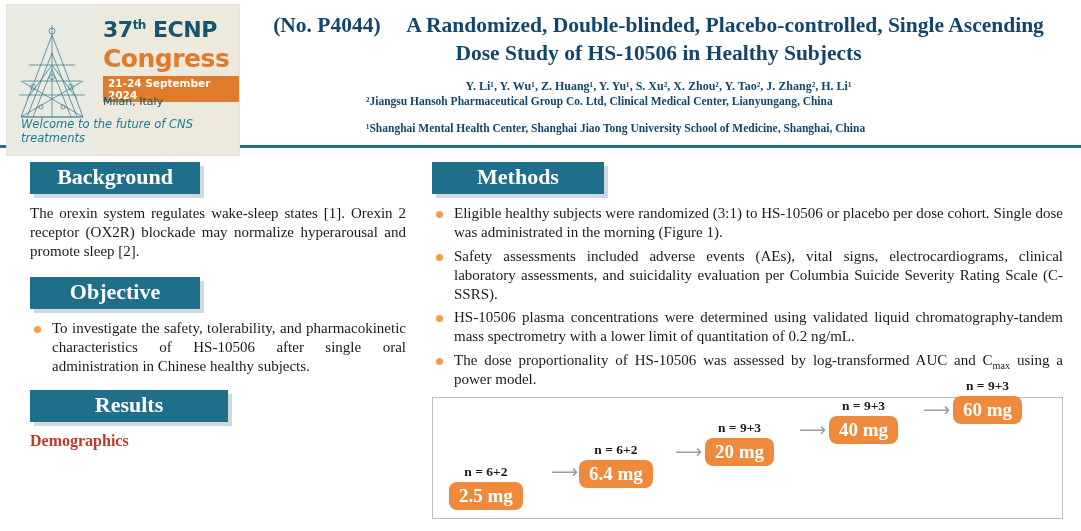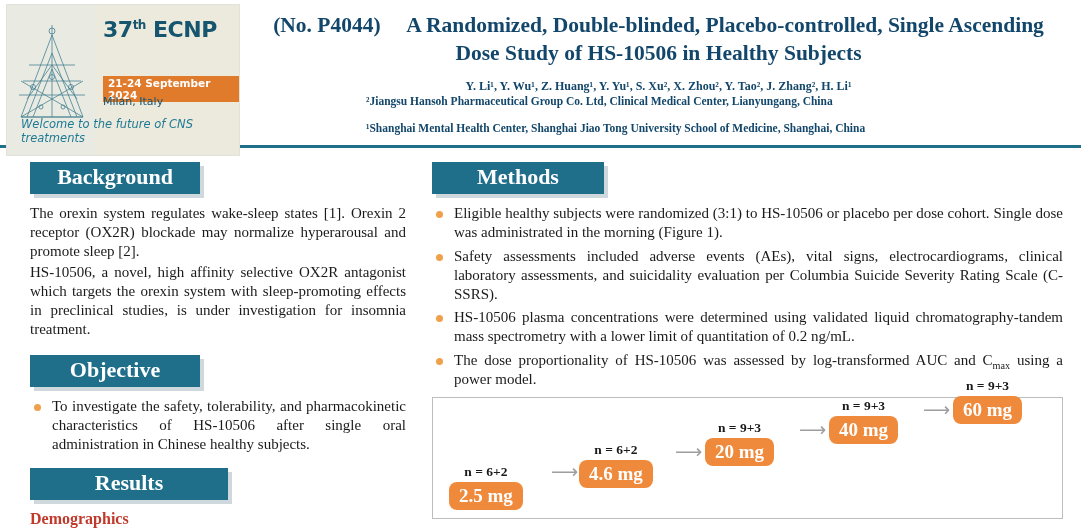--- a/index.html
+++ b/index.html
@@ -267,20 +267,21 @@
         <circle cx="39" cy="10" r="3"></circle>
         <circle cx="20" cy="66" r="2.5"></circle>
         <circle cx="58" cy="66" r="2.5"></circle>
         <circle cx="39" cy="56" r="2.5"></circle>
         <circle cx="28" cy="86" r="2"></circle>
         <circle cx="50" cy="86" r="2"></circle>
       </g>
     </svg>
     <div class="logo-right"></div>
     <div class="logo-title1"><span>37</span><span class="sup">th</span> <span>ECNP</span></div>
+    <div class="logo-title2">Congress</div>
     <div class="logo-date">21-24 September 2024</div>
     <div class="logo-city">Milan, Italy</div>
     <div class="logo-tagline">Welcome to the future of CNS treatments</div>
   </div>
 
   <div class="header-main">
     <div class="title-line">
       <span class="poster-no">(No. P4044)</span>
       &nbsp;&nbsp;&nbsp;
       <span>A Randomized, Double-blinded, Placebo-controlled, Single Ascending</span>
@@ -291,21 +292,20 @@
     <div class="affil">¹Shanghai Mental Health Center, Shanghai Jiao Tong University School of Medicine, Shanghai, China</div>
   </div>
 </div>
 
 <div class="columns">
 
   <div class="col-left">
 
     <div class="section-head sh-background">Background</div>
     <p class="para">The orexin system regulates wake-sleep states [1]. Orexin 2 receptor (OX2R) blockade may normalize hyperarousal and promote sleep [2].</p>
-    <p class="para">HS-10506, a novel, high affinity selective OX2R antagonist which targets the orexin system with sleep-promoting effects in preclinical studies, is under investigation for insomnia treatment.</p>
 
     <div class="objective-wrap">
       <div class="section-head sh-objective">Objective</div>
       <ul class="bullets">
         <li>To investigate the safety, tolerability, and pharmacokinetic characteristics of HS-10506 after single oral administration in Chinese healthy subjects.</li>
       </ul>
     </div>
 
     <div class="results-wrap">
       <div class="section-head sh-results">Results</div>
@@ -326,21 +326,21 @@
 
     <div class="figure-box">
       <div class="dose-item" style="left:16px; bottom:8px;">
         <div class="dose-n">n = 6+2</div>
         <div class="dose-pill">2.5 mg</div>
       </div>
       <span class="arrow" style="left:118px; bottom:36px;">⟶</span>
 
       <div class="dose-item" style="left:146px; bottom:30px;">
         <div class="dose-n">n = 6+2</div>
-        <div class="dose-pill">4.6 mg</div>
+        <div class="dose-pill">6.4 mg</div>
       </div>
       <span class="arrow" style="left:242px; bottom:56px;">⟶</span>
 
       <div class="dose-item" style="left:272px; bottom:52px;">
         <div class="dose-n">n = 9+3</div>
         <div class="dose-pill">20 mg</div>
       </div>
       <span class="arrow" style="left:366px; bottom:78px;">⟶</span>
 
       <div class="dose-item" style="left:396px; bottom:74px;">

